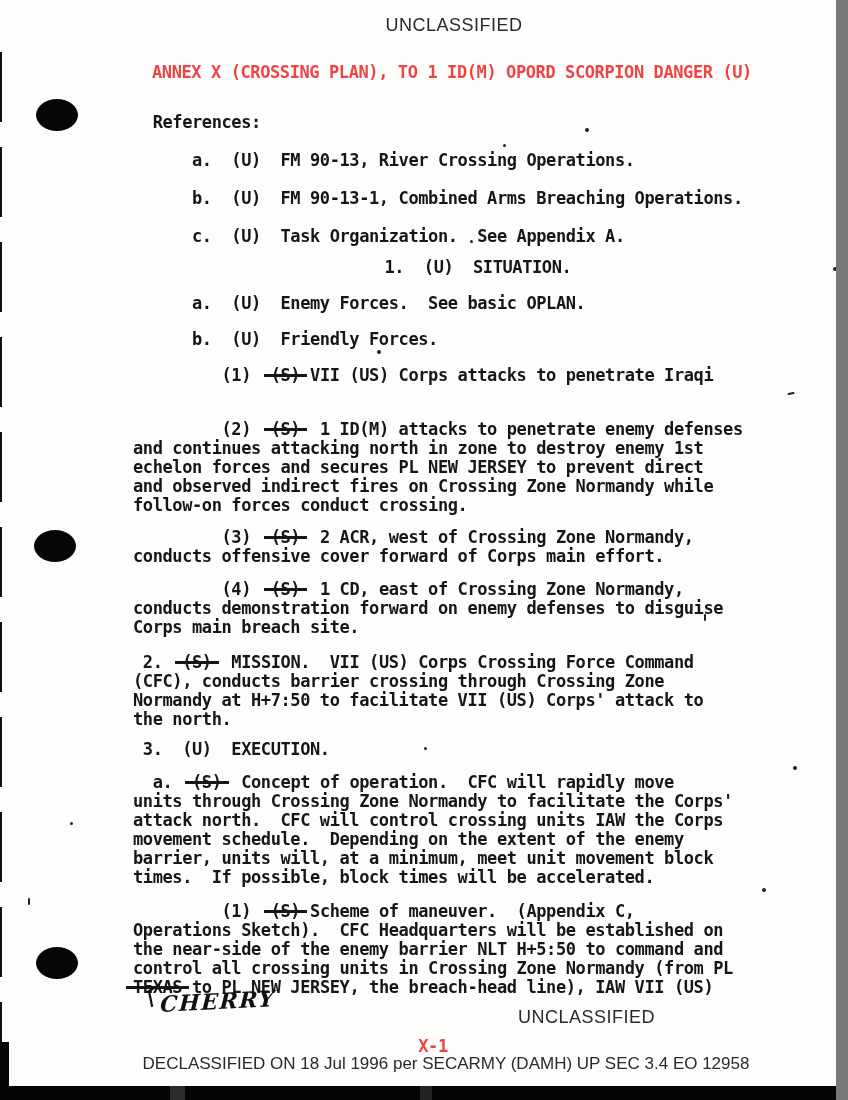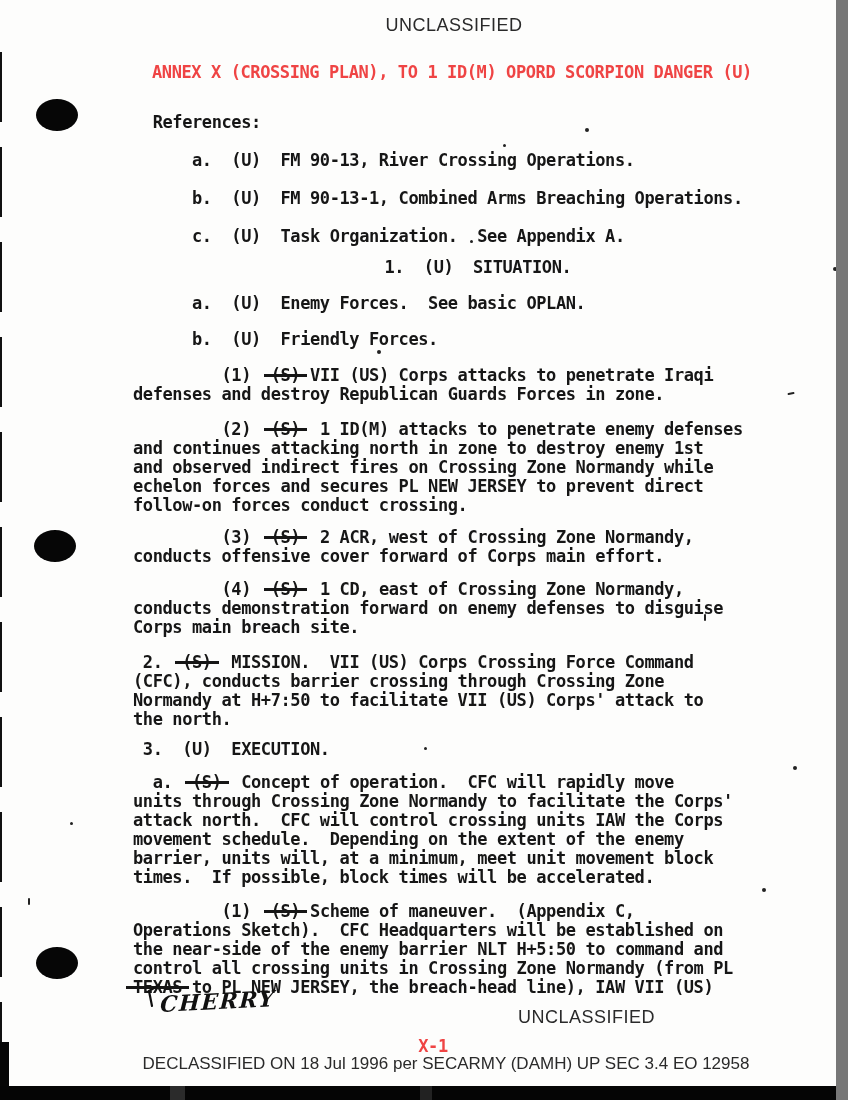--- a/index.html
+++ b/index.html
@@ -74,27 +74,26 @@
         <div class="line"><span> 1.  (U)  SITUATION.</span></div>
       </div>
       <div class="para" style="top: 294px;">
         <div class="line"><span>      a.  (U)  Enemy Forces.  See basic OPLAN.</span></div>
       </div>
       <div class="para" style="top: 330px;">
         <div class="line"><span>      b.  (U)  Friendly Forces.</span></div>
       </div>
       <div class="para" style="top: 366px;">
         <div class="line"><span>         (1)  </span><span class="strike">(S)</span><span> VII (US) Corps attacks to penetrate Iraqi</span></div>
-        <div class="line"><span>defenses and destroy Republican Guards Forces in zone.</span></div>
       </div>
       <div class="para" style="top: 420px;">
         <div class="line"><span>         (2)  </span><span class="strike">(S)</span><span>  1 ID(M) attacks to penetrate enemy defenses</span></div>
         <div class="line"><span>and continues attacking north in zone to destroy enemy 1st</span></div>
+        <div class="line"><span>echelon forces and secures PL NEW JERSEY to prevent direct</span></div>
         <div class="line"><span>and observed indirect fires on Crossing Zone Normandy while</span></div>
-        <div class="line"><span>echelon forces and secures PL NEW JERSEY to prevent direct</span></div>
         <div class="line"><span>follow-on forces conduct crossing.</span></div>
       </div>
       <div class="para" style="top: 528px;">
         <div class="line"><span>         (3)  </span><span class="strike">(S)</span><span>  2 ACR, west of Crossing Zone Normandy,</span></div>
         <div class="line"><span>conducts offensive cover forward of Corps main effort.</span></div>
       </div>
       <div class="para" style="top: 580px;">
         <div class="line"><span>         (4)  </span><span class="strike">(S)</span><span>  1 CD, east of Crossing Zone Normandy,</span></div>
         <div class="line"><span>conducts demonstration forward on enemy defenses to disguise</span></div>
         <div class="line"><span>Corps main breach site.</span></div>

